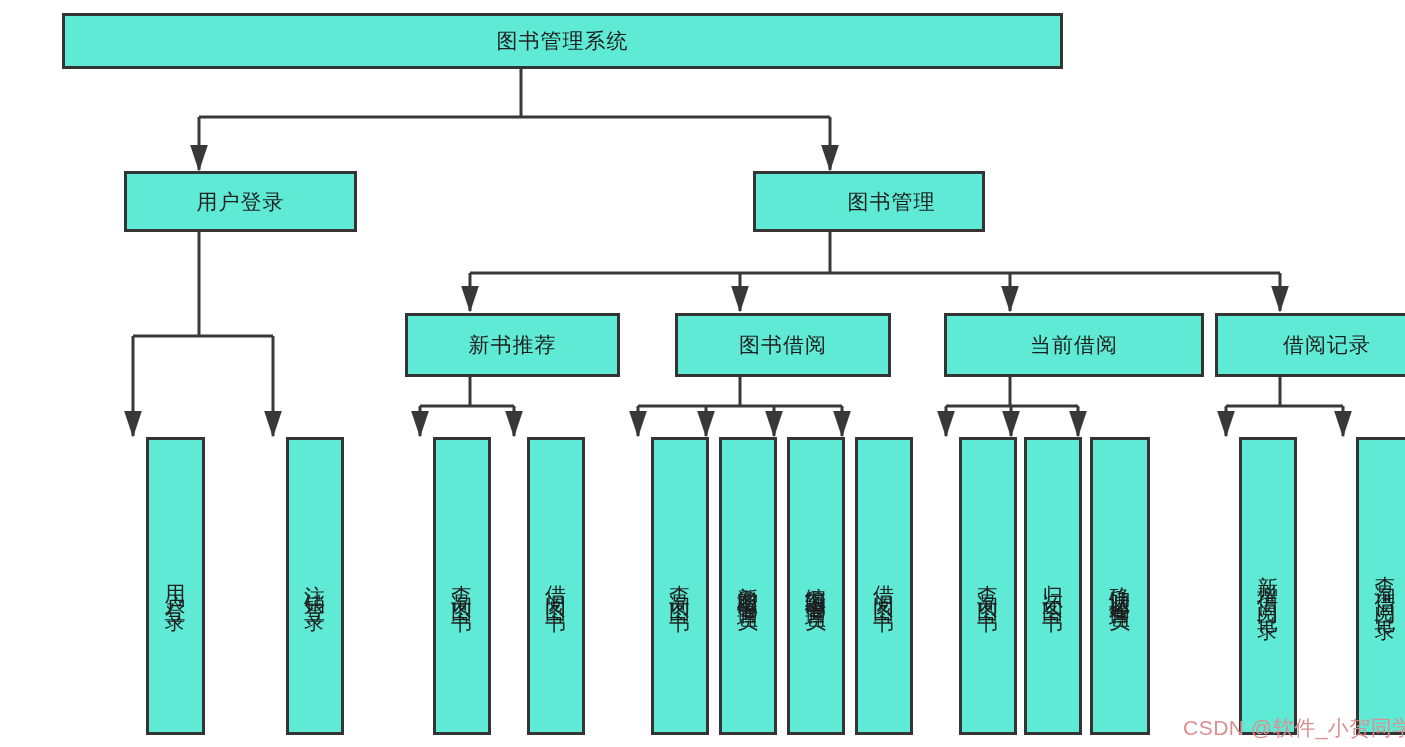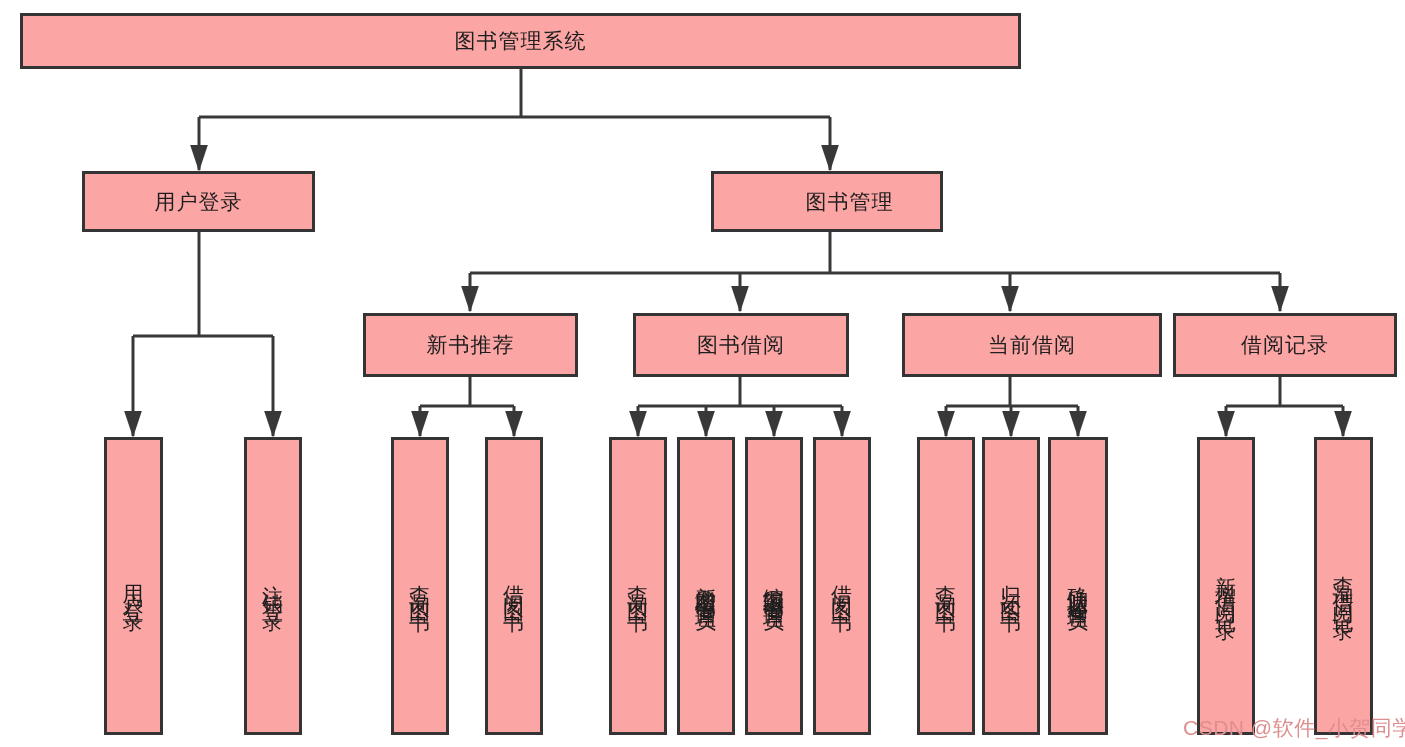--- a/index.html
+++ b/index.html
@@ -2,22 +2,22 @@
 <html><head>
 <meta charset="utf-8">
 <style>
   html,body{margin:0;padding:0;background:#ffffff;}
   .canvas{
     position:relative;width:1405px;height:747px;background:#ffffff;overflow:hidden;
     font-family:"Liberation Sans","DejaVu Sans",sans-serif;color:#1e1e1e;
   }
   .wires{position:absolute;left:0;top:0;width:1405px;height:747px;}
   .node{
-    position:absolute;background:#fca5a5;border:3px solid #343434;box-sizing:border-box;
-    display:flex;align-items:center;justify-content:center;
+    position:absolute;background:#5eead4;border:3px solid #343434;box-sizing:border-box;
+    display:flex;align-items:center;justify-content:center;margin-left:42px;
   }
   .hlabel{font-size:21px;letter-spacing:1px;white-space:nowrap;}
   .vtext{
     writing-mode:vertical-rl;text-orientation:mixed;
     font-size:21px;line-height:1;letter-spacing:9px;
   }
   .vtext.tight{letter-spacing:3.5px;}
   .watermark{
     position:absolute;left:1183px;top:714px;z-index:5;
     font-size:21px;letter-spacing:0.5px;white-space:nowrap;

